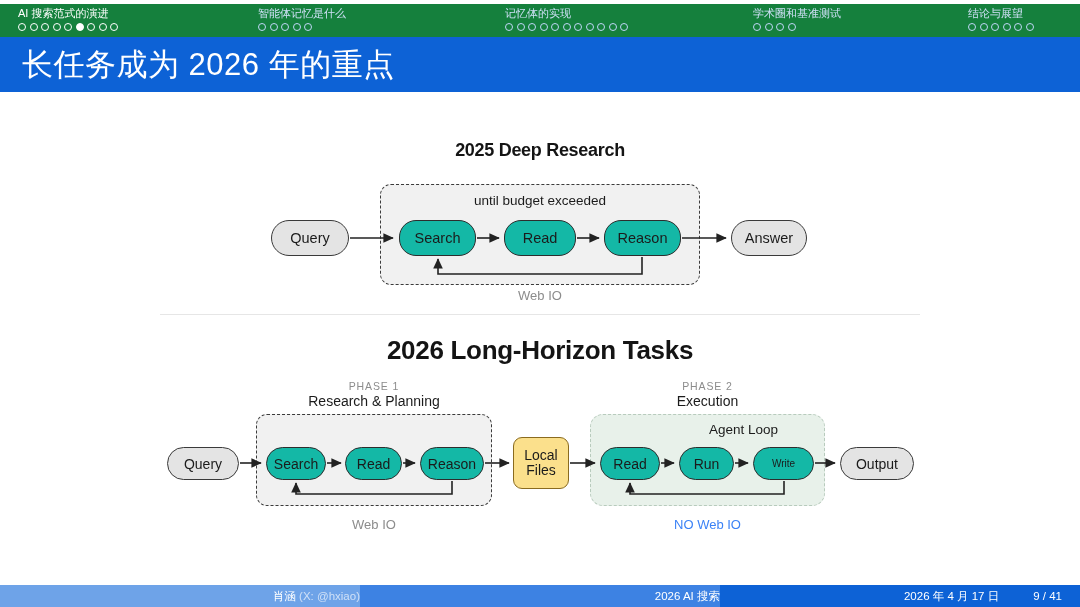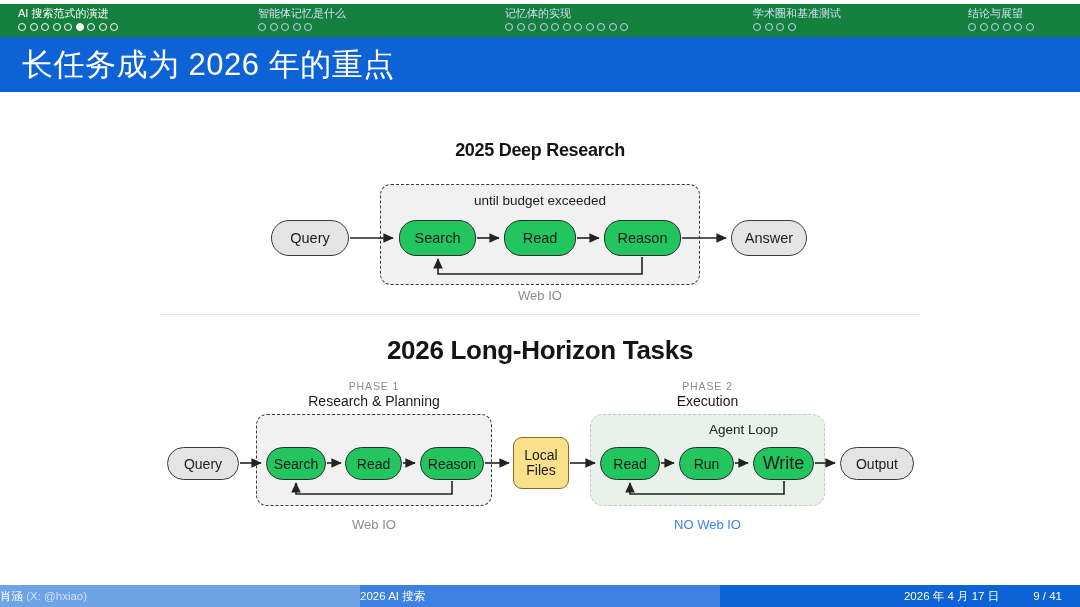--- a/index.html
+++ b/index.html
@@ -56,21 +56,21 @@
   #t2026{top:243px;font-size:26px;letter-spacing:-.3px;}
 
   .divider{
     position:absolute;left:160px;top:222px;width:760px;height:1px;background:#e6e6e6;
   }
 
   
   .node{
     position:absolute;box-sizing:border-box;
     display:flex;align-items:center;justify-content:center;
-    text-align:center;color:#1b1b1b;background:#22c55e;
+    text-align:center;color:#1b1b1b;background:#14b8a6;
     border:1.6px solid #2d2d2d;border-radius:17px;
   }
   .pill{
     position:absolute;box-sizing:border-box;
     display:flex;align-items:center;justify-content:center;
     background:#e4e4e4;border:1.6px solid #3a3a3a;border-radius:18px;
     color:#1b1b1b;
   }
   .yellowbox{
     background:#fbe08c;border:1.8px solid #8a6b1f;border-radius:9px;
@@ -98,21 +98,21 @@
     font-size:14px;white-space:nowrap;
   }
   .inner-cap{
     position:absolute;text-align:center;color:#1b1b1b;font-size:13.5px;white-space:nowrap;
   }
 
   svg.wires{position:absolute;left:0;top:0;width:1080px;height:493px;overflow:visible;}
 
   
   .footer{position:absolute;left:0;top:585px;width:1080px;height:22px;}
-  .f-seg{position:absolute;top:0;height:22px;display:flex;align-items:center;justify-content:flex-start;}
+  .f-seg{position:absolute;top:0;height:22px;display:flex;align-items:center;justify-content:flex-end;}
   .f1{left:0;width:360px;background:#6ea3e8;}
   .f2{left:360px;width:360px;background:#3d82e3;}
   .f3{left:720px;width:360px;background:#0d62d6;justify-content:flex-end;}
   .f-txt{font-size:11.5px;color:#ffffff;white-space:nowrap;}
   .f-txt .dim{color:#cfe0f7;}
   .f3 .f-date{margin-right:34px;}
   .f3 .f-page{margin-right:18px;}
 </style>
 </head>
 <body>
@@ -222,21 +222,21 @@
     <div class="node" style="left:345px;top:355px;width:57px;height:33px;font-size:14px;">Read</div>
     <div class="node" style="left:420px;top:355px;width:64px;height:33px;font-size:14px;">Reason</div>
 
     <div class="node yellowbox" style="left:513px;top:345px;width:56px;height:52px;font-size:14px;flex-direction:column;">
       <span>Local</span>
       <span>Files</span>
     </div>
 
     <div class="node" style="left:600px;top:355px;width:60px;height:33px;font-size:14px;">Read</div>
     <div class="node" style="left:679px;top:355px;width:55px;height:33px;font-size:14px;">Run</div>
-    <div class="node" style="left:753px;top:355px;width:61px;height:33px;font-size:18px;">Write</div>
+    <div class="node" style="left:753px;top:355px;width:61px;height:33px;font-size:10px;">Write</div>
     <div class="pill" style="left:840px;top:355px;width:74px;height:33px;font-size:14px;">Output</div>
 
     <svg class="wires" viewBox="0 0 1080 493">
       <defs>
         <marker id="ah" markerWidth="7" markerHeight="7" refX="6" refY="3" orient="auto">
           <path d="M0,0 L6.5,3 L0,6 z" fill="#222"></path>
         </marker>
       </defs>
       <g stroke="#222" stroke-width="1.6" fill="none" marker-end="url(#ah)">
 

